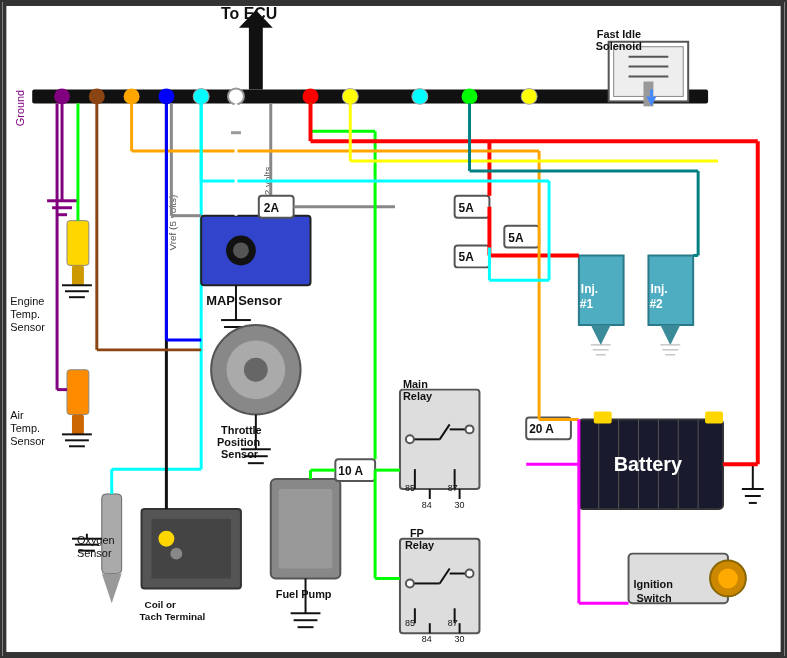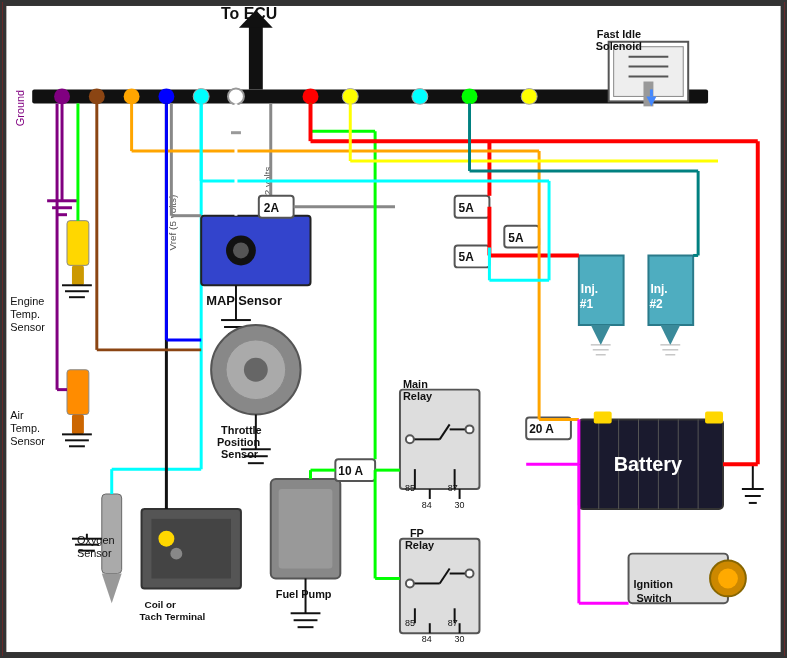--- a/index.html
+++ b/index.html
@@ -1,20 +1,20 @@
 <!DOCTYPE html>
 <html><head>
   <meta charset="utf-8">
   <style>
     * { margin: 0; padding: 0; box-sizing: border-box; }
     body { background: #ccc; display: flex; justify-content: center; align-items: center; min-height: 100vh; }
     #diagram-container {
       width: 787px;
       height: 658px;
-      background: #b91c1c;
+      background: #ffffff;
       border: 2px solid #333;
       position: relative;
       overflow: hidden;
       font-family: Arial, sans-serif;
     }
     svg {
       position: absolute;
       top: 0; left: 0;
       width: 100%; height: 100%;
     }

